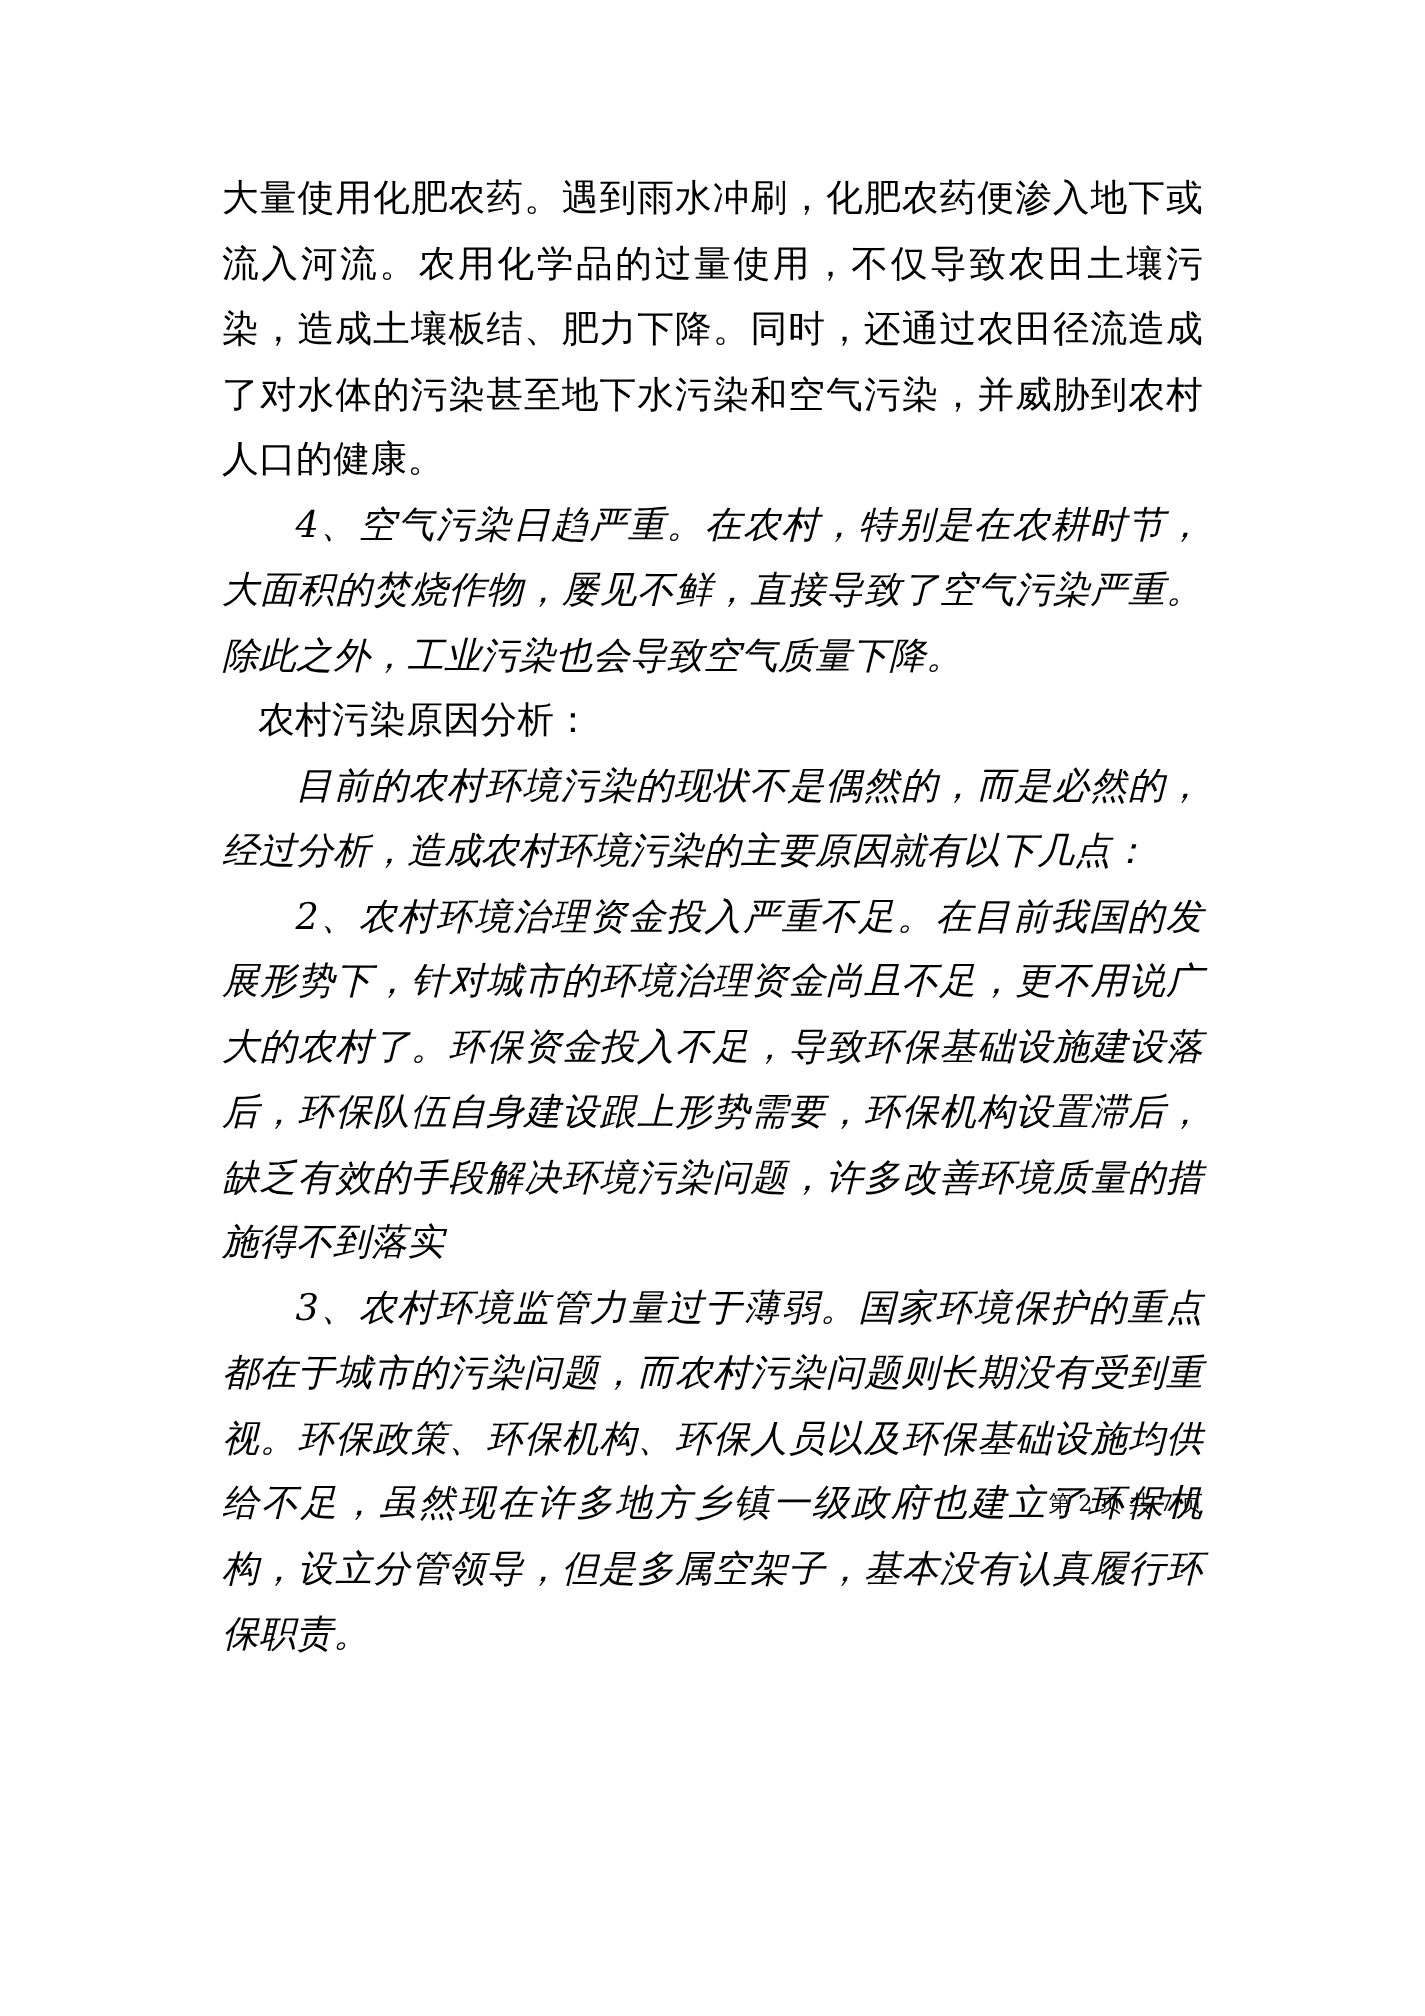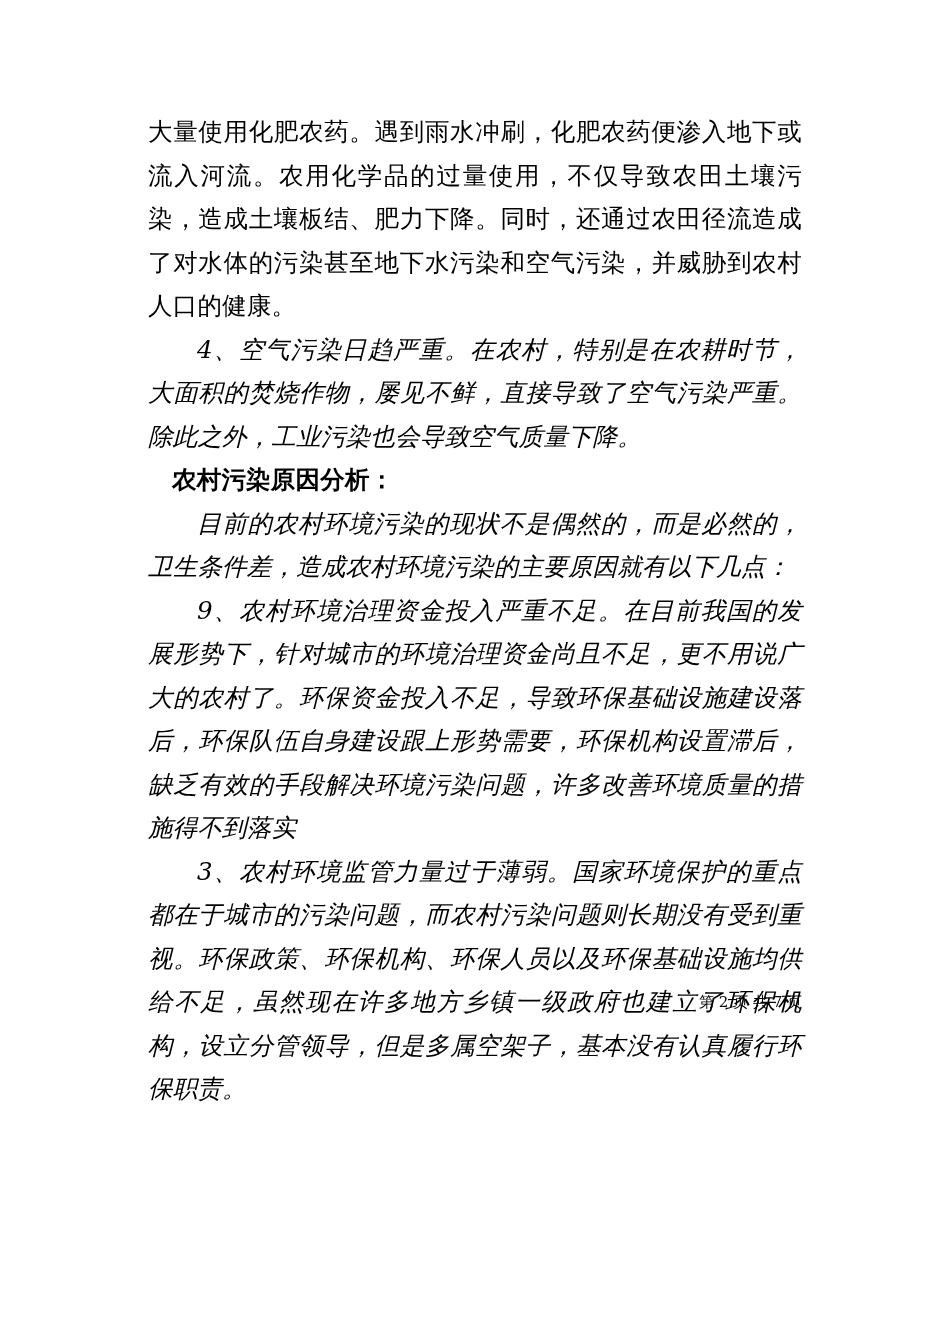--- a/index.html
+++ b/index.html
@@ -34,40 +34,39 @@
   .para {
     margin: 0;
     text-indent: 0;
   }
   .para.indent {
     text-indent: 49px;
     font-style: italic;
   }
   .para.indent-half {
     text-indent: 24px;
-    font-weight: bold;
   }
   .footer {
     position: absolute;
     right: 148px;
     bottom: 52px;
     font-size: 15px;
     line-height: 20px;
     font-family: "DejaVu Serif", "Liberation Serif", serif;
     color: #000000;
     white-space: nowrap;
   }
 </style>
 </head>
 <body>
 
 <div class="page">
   <div class="doc-body">
     <p class="para">大量使用化肥农药。遇到雨水冲刷，化肥农药便渗入地下或流入河流。农用化学品的过量使用，不仅导致农田土壤污染，造成土壤板结、肥力下降。同时，还通过农田径流造成了对水体的污染甚至地下水污染和空气污染，并威胁到农村人口的健康。</p>
     <p class="para indent">4、空气污染日趋严重。在农村，特别是在农耕时节，大面积的焚烧作物，屡见不鲜，直接导致了空气污染严重。除此之外，工业污染也会导致空气质量下降。</p>
     <p class="para indent-half">农村污染原因分析：</p>
-    <p class="para indent">目前的农村环境污染的现状不是偶然的，而是必然的，卫生条件差，造成农村环境污染的主要原因就有以下几点：</p>
-    <p class="para indent">9、农村环境治理资金投入严重不足。在目前我国的发展形势下，针对城市的环境治理资金尚且不足，更不用说广大的农村了。环保资金投入不足，导致环保基础设施建设落后，环保队伍自身建设跟上形势需要，环保机构设置滞后，缺乏有效的手段解决环境污染问题，许多改善环境质量的措施得不到落实</p>
+    <p class="para indent">目前的农村环境污染的现状不是偶然的，而是必然的，经过分析，造成农村环境污染的主要原因就有以下几点：</p>
+    <p class="para indent">2、农村环境治理资金投入严重不足。在目前我国的发展形势下，针对城市的环境治理资金尚且不足，更不用说广大的农村了。环保资金投入不足，导致环保基础设施建设落后，环保队伍自身建设跟上形势需要，环保机构设置滞后，缺乏有效的手段解决环境污染问题，许多改善环境质量的措施得不到落实</p>
     <p class="para indent">3、农村环境监管力量过于薄弱。国家环境保护的重点都在于城市的污染问题，而农村污染问题则长期没有受到重视。环保政策、环保机构、环保人员以及环保基础设施均供给不足，虽然现在许多地方乡镇一级政府也建立了环保机构，设立分管领导，但是多属空架子，基本没有认真履行环保职责。</p>
 
   </div>
   <div class="footer">第 2 页 共 7 页</div>
 </div>
 
 </body></html>

